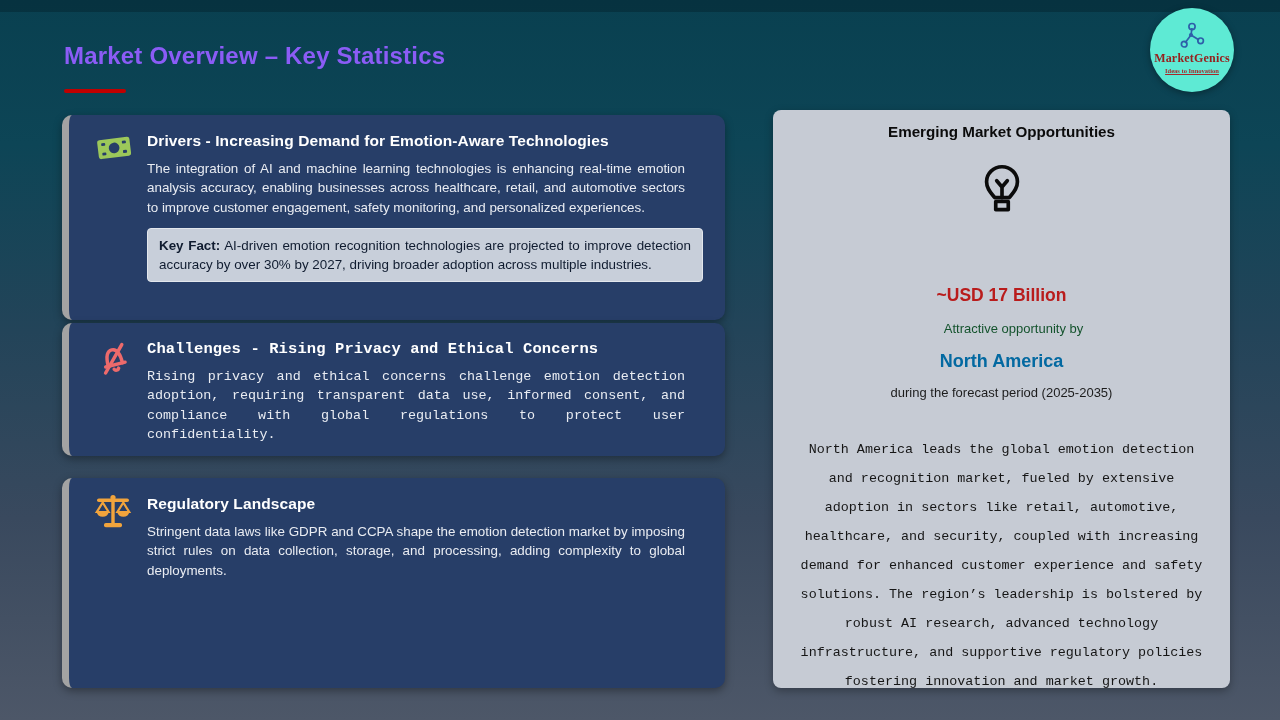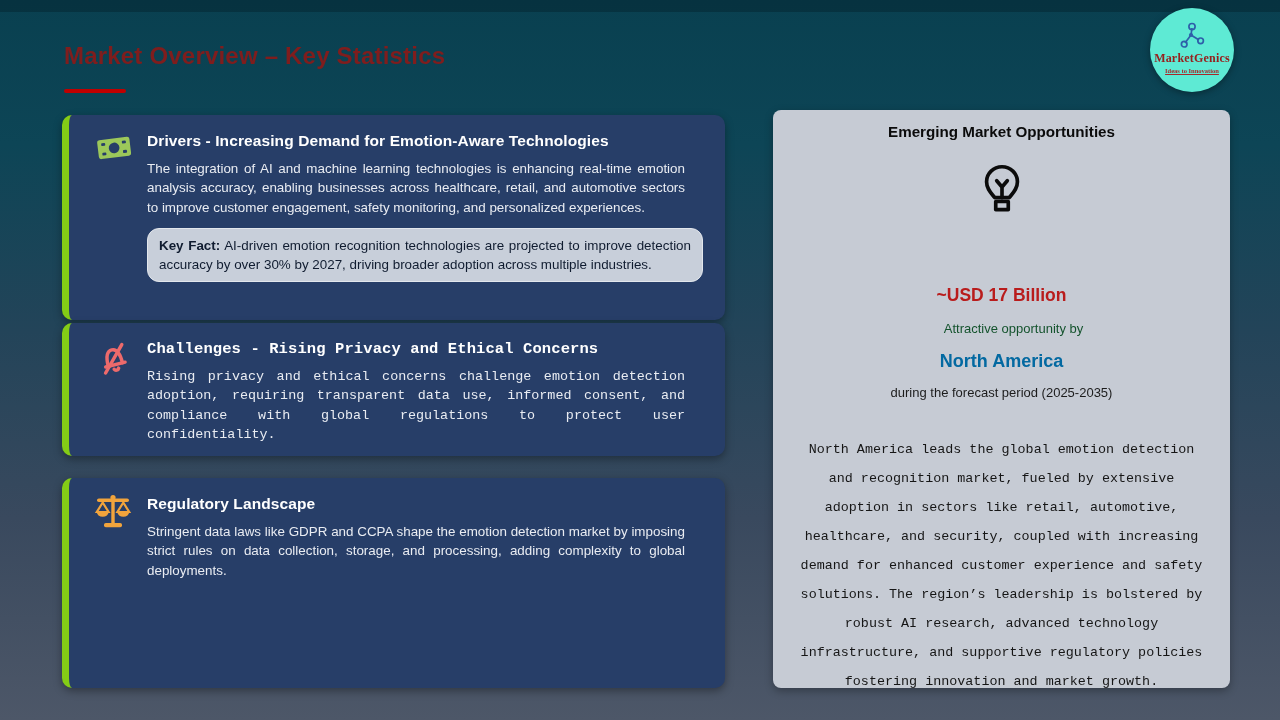--- a/index.html
+++ b/index.html
@@ -5,39 +5,39 @@
   * { box-sizing: border-box; margin: 0; padding: 0; }
   html, body { width: 1280px; height: 720px; overflow: hidden; }
   body {
     font-family: "Liberation Sans", sans-serif;
     position: relative;
     background: linear-gradient(180deg, #094050 0%, #0D4556 20%, #234459 46%, #39495E 72%, #4D5768 100%);
   }
   .top-strip { position: absolute; left: 0; top: 0; width: 1280px; height: 12px; background: rgba(2,26,34,0.35); }
 
   
-  .page-title { position: absolute; left: 64px; top: 42px; font-size: 24px; font-weight: 700; color: #7f1d1d; letter-spacing: 0.2px; }
+  .page-title { position: absolute; left: 64px; top: 42px; font-size: 24px; font-weight: 700; color: #8b5cf6; letter-spacing: 0.2px; }
   .title-underline { position: absolute; left: 64px; top: 89px; width: 62px; height: 4px; border-radius: 2px; }
 
   
   .logo { position: absolute; left: 1150px; top: 8px; width: 84px; height: 84px; background: #5eead4; border-radius: 50%; box-shadow: 0 2px 7px rgba(0,0,0,0.35); text-align: center; }
   .logo svg { margin-top: 13px; display: inline-block; }
   .logo-name { font-family: "Liberation Serif", serif; font-weight: 700; font-size: 12px; color: #96201E; margin-top: -2px; letter-spacing: 0.2px; }
   .logo-tagline { font-family: "Liberation Serif", serif; font-weight: 700; font-size: 6.5px; color: #A8282A; text-decoration: underline; margin-top: 1px; }
 
   
-  .card { position: absolute; left: 62px; width: 663px; background: #273E68; border-left: 7px solid #84cc16; border-radius: 10px; box-shadow: 0 3px 8px rgba(0,0,0,0.35); }
+  .card { position: absolute; left: 62px; width: 663px; background: #273E68; border-left: 7px solid #a3a3a3; border-radius: 10px; box-shadow: 0 3px 8px rgba(0,0,0,0.35); }
   .card-1 { top: 115px; height: 205px; }
   .card-2 { top: 323px; height: 133px; font-family: Liberation Mono, monospace; }
   .card-3 { top: 478px; height: 210px; }
   .icon-wrap { position: absolute; left: 24px; top: 15px; width: 42px; height: 42px; }
   .card-content { padding: 17px 22px 14px 78px; }
   .card-heading { font-size: 15.5px; font-weight: 700; color: #FFFFFF; margin-bottom: 9px; letter-spacing: 0.1px; }
   .card-body { text-align: justify; font-size: 13.4px; line-height: 1.45; color: #E9ECF2; padding-right: 18px; }
-  .callout { margin-top: 11px; background: #C8CFDA; border: 1px solid #E2E6EC; border-radius: 12px; padding: 7px 11px; font-size: 13.4px; line-height: 1.42; color: #101C30; text-align: justify; }
+  .callout { margin-top: 11px; background: #C8CFDA; border: 1px solid #E2E6EC; border-radius: 4px; padding: 7px 11px; font-size: 13.4px; line-height: 1.42; color: #101C30; text-align: justify; }
   .card-3 .callout { margin-top: 24px; }
   .callout-label { font-weight: 700; }
 
   
   .panel { position: absolute; left: 773px; top: 110px; width: 457px; height: 578px; background: #C6CBD4; border-radius: 8px; text-align: center; color: #111; box-shadow: 0 3px 8px rgba(0,0,0,0.3); }
   .panel-title { margin-top: 13px; font-size: 15.2px; font-weight: 700; color: #0B0B0B; }
   .bulb { display: block; margin: 21px auto 0; }
   .panel-value { margin-top: 70px; font-size: 17.5px; font-weight: 700; color: #b91c1c; }
   .panel-sub { margin-top: 15px; font-size: 13px; color: #14532d; margin-left: 24px; }
   .panel-region { margin-top: 15px; font-size: 18px; font-weight: 700; color: #0369a1; }

